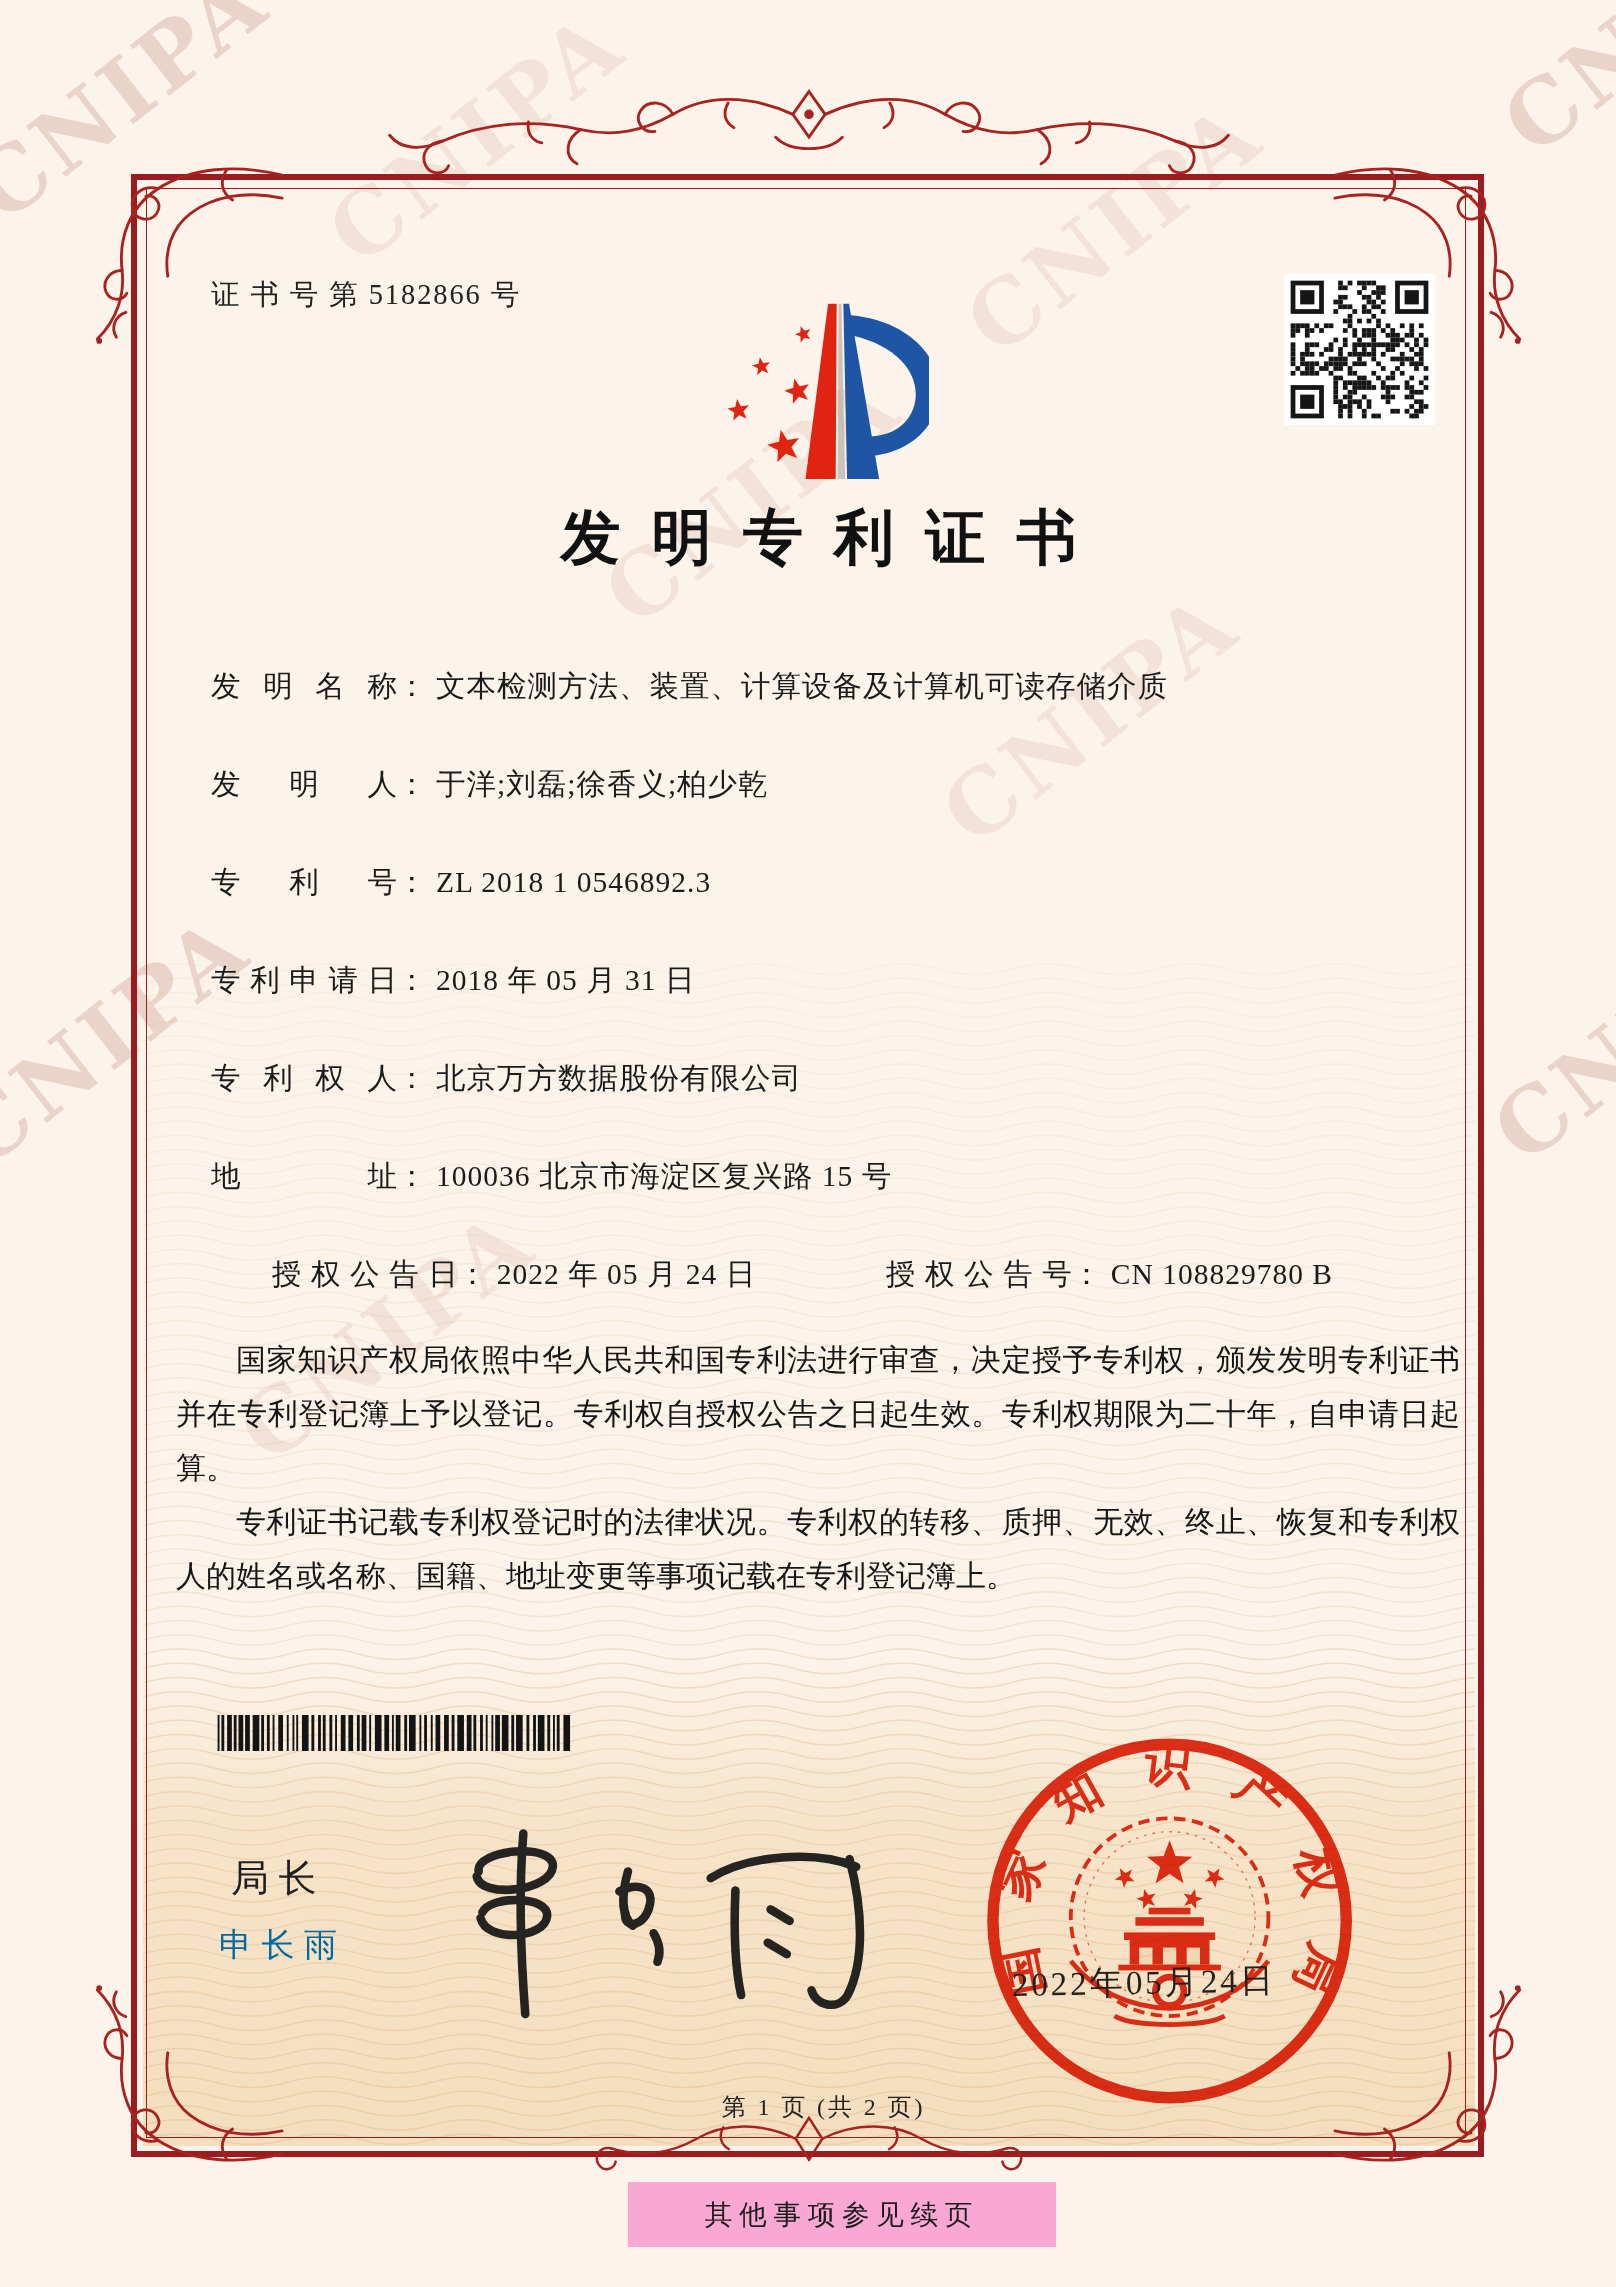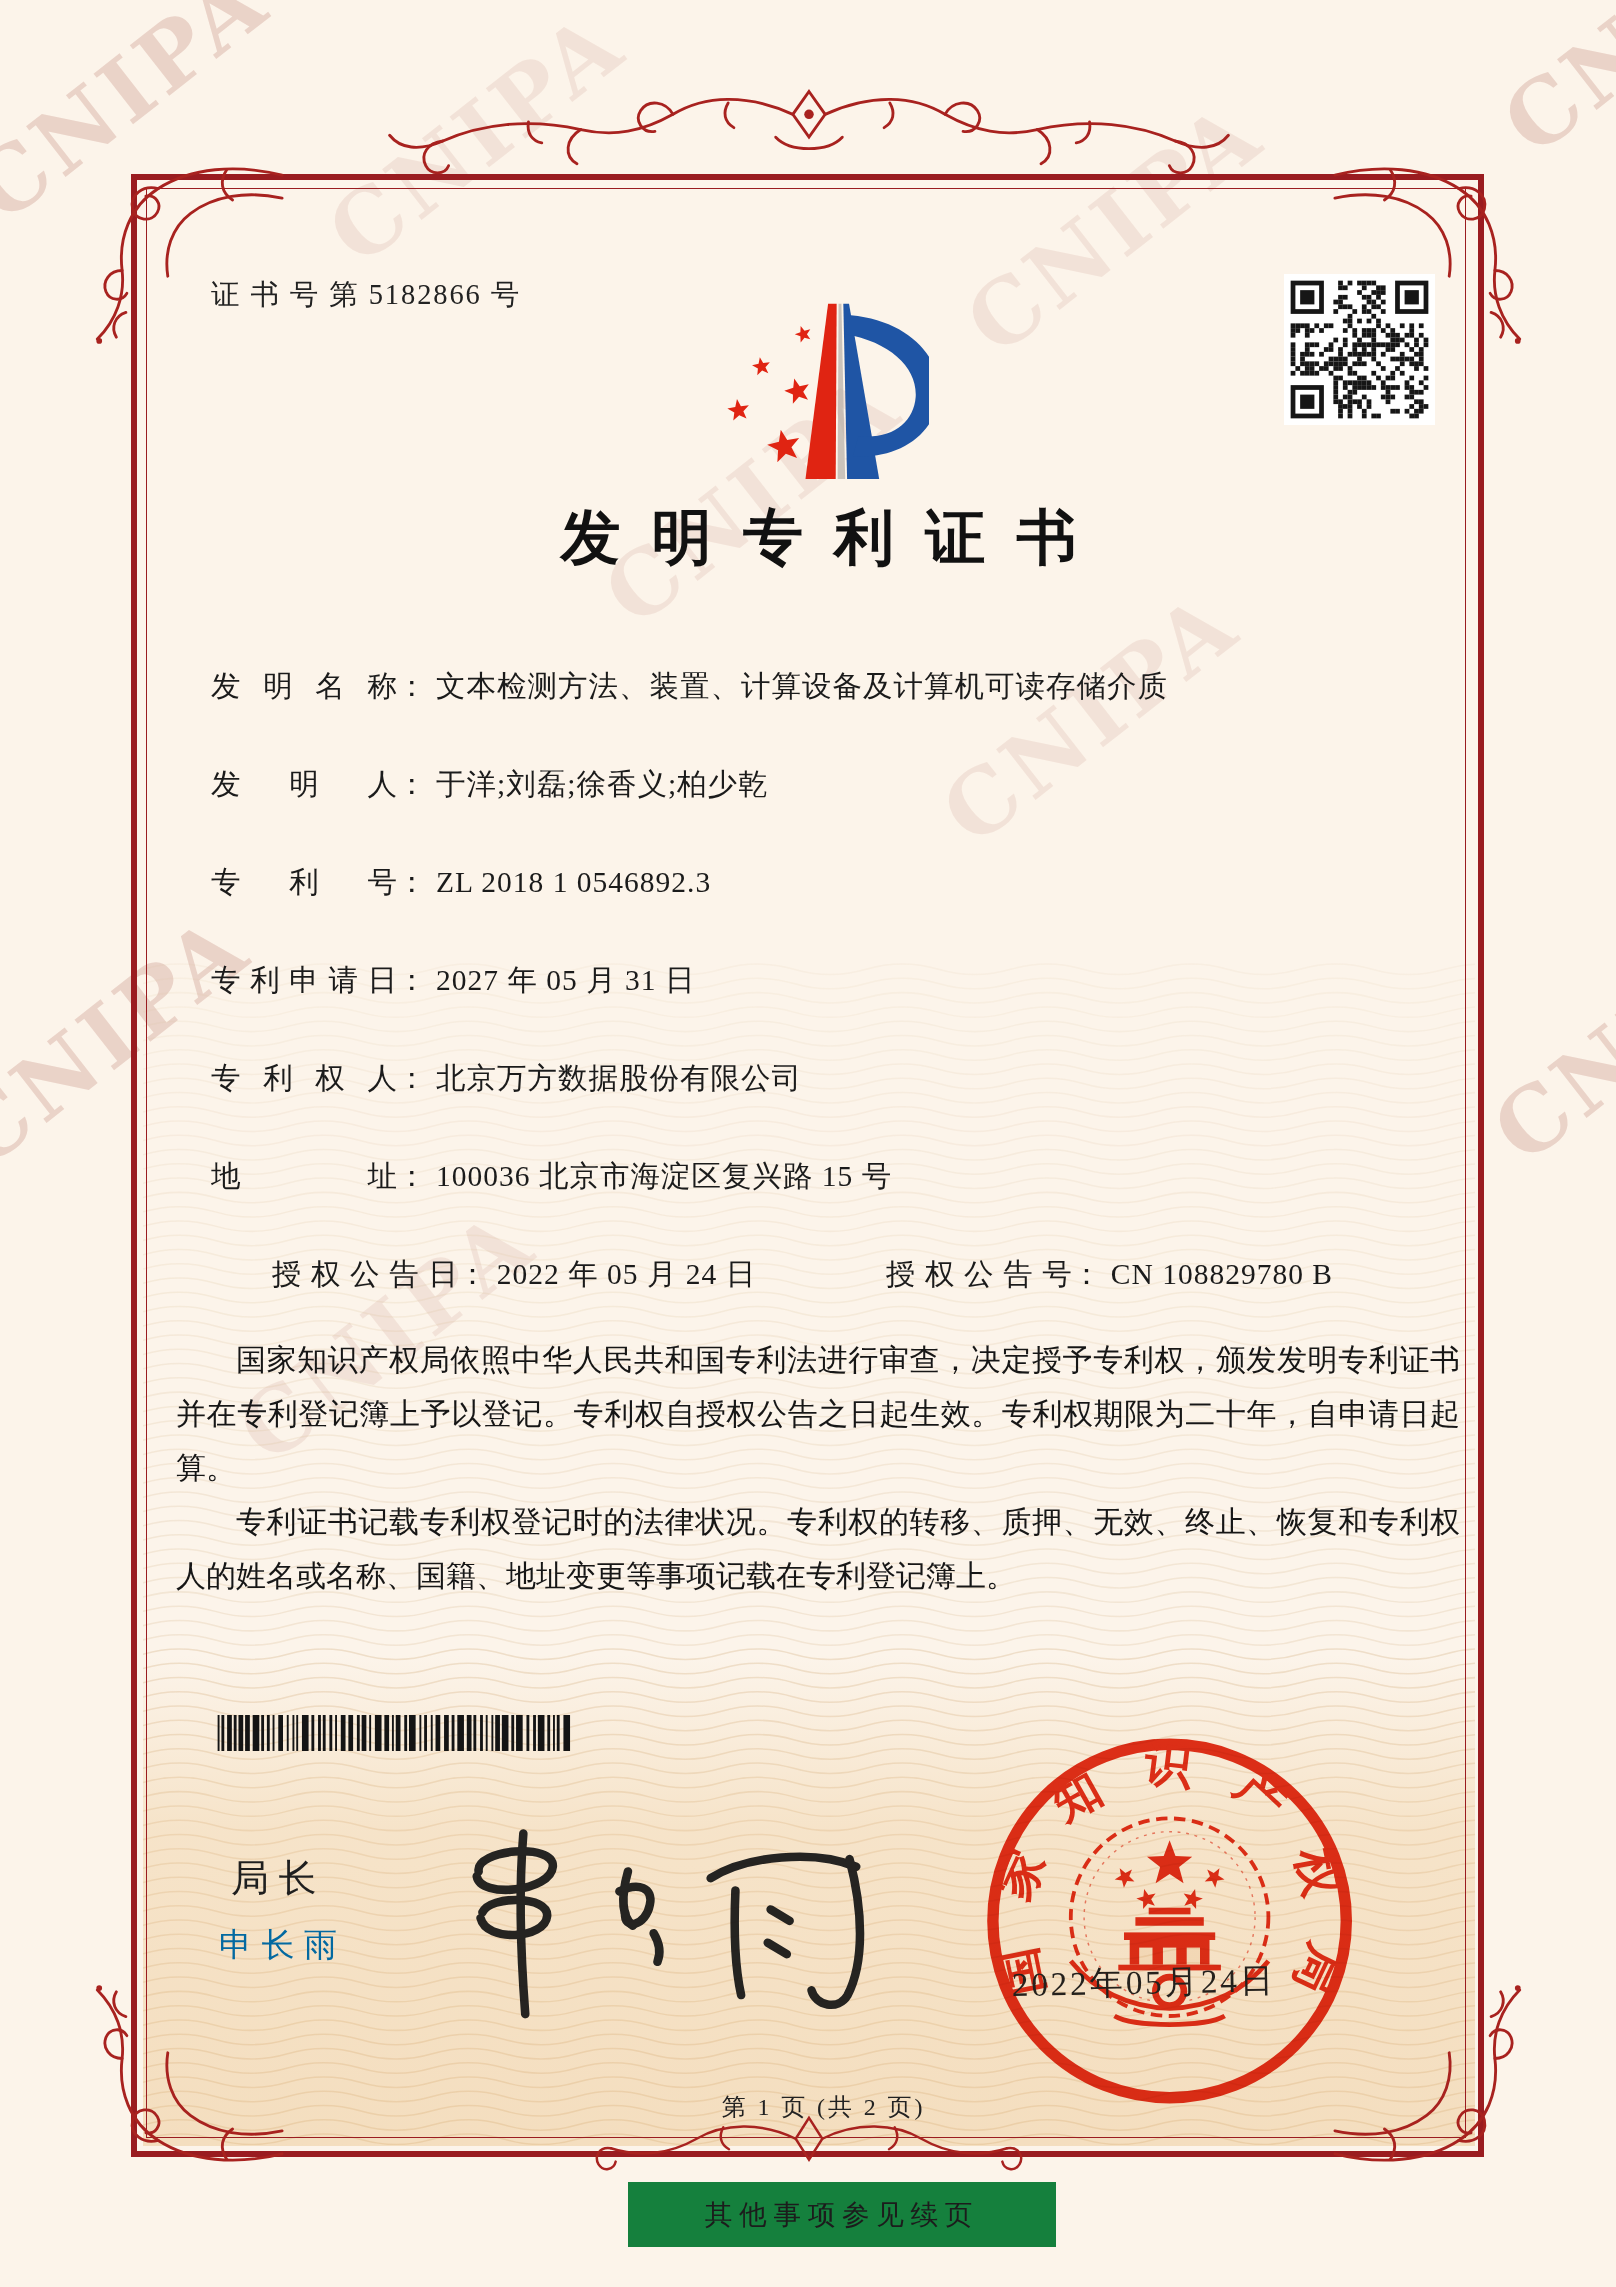--- a/index.html
+++ b/index.html
@@ -33,21 +33,21 @@
   .grant{display:flex;justify-content:flex-end;}
   .gpair{display:flex;} .g1{width:614px;flex:none;}
   .paras{position:absolute;left:176px;top:1333px;width:1284px;z-index:4;}
   .paras p{margin:0;text-indent:2em;text-align:justify;font-size:30px;line-height:54px;color:#161616;}
   #barcode{position:absolute;left:217px;top:1715px;z-index:4;}
   .director-title{position:absolute;left:231px;top:1853px;z-index:5;font-size:38px;letter-spacing:9.5px;color:#1f1f1f;}
   .director-name{position:absolute;left:219px;top:1923px;z-index:5;font-size:33px;letter-spacing:9.5px;color:#0369a1;}
   .sig{position:absolute;left:433px;top:1800px;z-index:5;}
   .seal{position:absolute;left:972px;top:1731px;z-index:6;mix-blend-mode:multiply;opacity:.95;}
   .page-footer{position:absolute;left:0;right:0;top:2091px;z-index:4;text-align:center;font-size:24px;letter-spacing:2.9px;color:#222;margin-left:30px;}
-  .note-band{position:absolute;left:628px;top:2182px;width:428px;height:65px;z-index:4;background:#15803d;
+  .note-band{position:absolute;left:628px;top:2182px;width:428px;height:65px;z-index:4;background:#f9a8d4;
              text-align:center;line-height:65px;font-size:27.6px;letter-spacing:6.7px;color:#1c1c1c;}
 </style>
 </head>
 <body>
 
 <div class="page">
 
   <div class="wm" style="left:-52px;top:43px;">CNIPA</div>
   <div class="wm lt" style="left:304px;top:86px;">CNIPA</div>
   <div class="wm" style="left:1479px;top:-24px;">CNIPA</div>
@@ -545,21 +545,21 @@
       <span class="fvalue">于洋;刘磊;徐香义;柏少乾</span>
     </div>
     <div class="frow">
       <span class="flabel">专利号</span>
         <span>：</span>
       <span class="fvalue">ZL 2018 1 0546892.3</span>
     </div>
     <div class="frow">
       <span class="flabel">专利申请日</span>
         <span>：</span>
-      <span class="fvalue">2027 年 05 月 31 日</span>
+      <span class="fvalue">2018 年 05 月 31 日</span>
     </div>
     <div class="frow">
       <span class="flabel">专利权人</span>
         <span>：</span>
       <span class="fvalue">北京万方数据股份有限公司</span>
     </div>
     <div class="frow">
       <span class="flabel">地址</span>
         <span>：</span>
       <span class="fvalue">100036 北京市海淀区复兴路 15 号</span>

